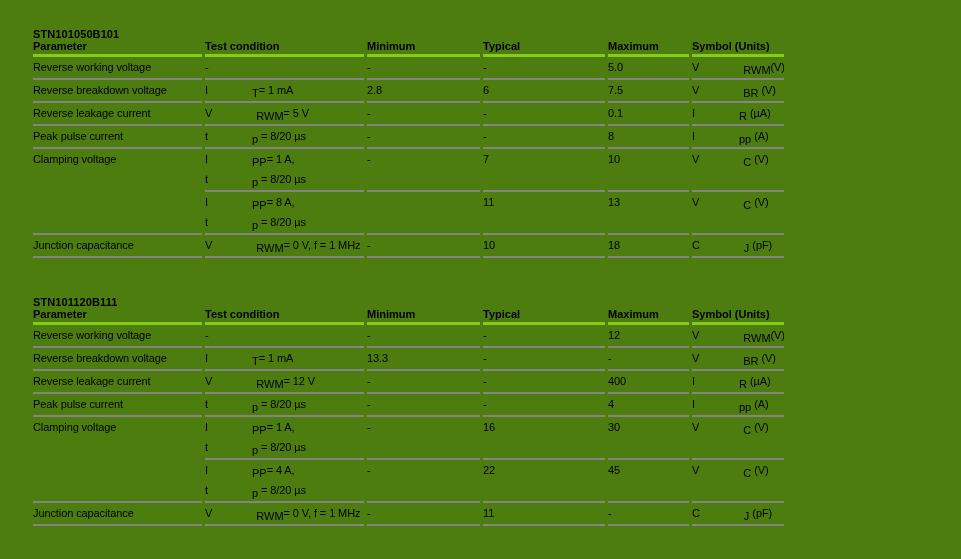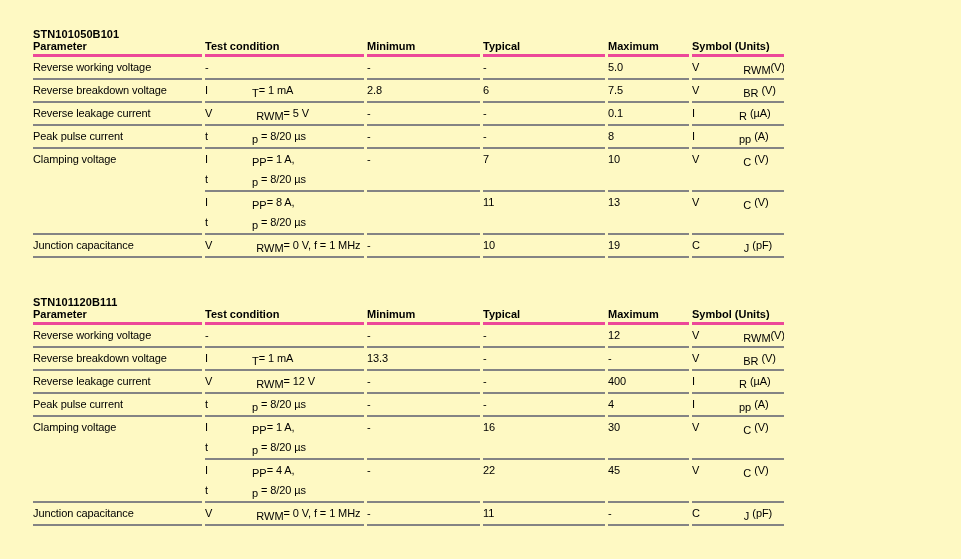--- a/index.html
+++ b/index.html
@@ -4,21 +4,21 @@
 <style>
   html, body {
     margin: 0;
     padding: 0;
     background: #ffffff;
   }
   .page {
     position: relative;
     width: 961px;
     height: 559px;
-    background: #fef9c3;
+    background: #4d7c0f;
     overflow: hidden;
     font-family: "Liberation Sans", sans-serif;
     color: #000000;
     -webkit-font-smoothing: antialiased;
   }
   .table-section {
     position: absolute;
     left: 33px;
     width: 760px;
   }
@@ -37,21 +37,21 @@
     table-layout: fixed;
     width: 757px;
     margin-left: -3px;
   }
   table.spec-table th {
     text-align: left;
     font-size: 11px;
     font-weight: bold;
     line-height: 12px;
     padding: 0 0 2px 0;
-    border-bottom: 3px solid #ec4899;
+    border-bottom: 3px solid #84cc16;
     letter-spacing: 0;
     white-space: nowrap;
     overflow: hidden;
   }
   table.spec-table td {
     font-size: 11px;
     font-weight: normal;
     line-height: 13px;
     padding: 4px 0 4px 0;
     border-bottom: 2px solid #848484;
@@ -159,21 +159,21 @@
             <td>13</td>
             <td>V<sub>C</sub> (V)</td>
           </tr>
           <tr>
             <td>Junction capacitance</td>
             <td>
               <div class="cond-line">V<sub>RWM</sub>= 0 V, f = 1 MHz</div>
             </td>
             <td>-</td>
             <td>10</td>
-            <td>19</td>
+            <td>18</td>
             <td>C<sub>J</sub> (pF)</td>
           </tr>
         </tbody>
     </table>
   </section>
 
   <section class="table-section second">
     <h2 class="table-title">STN101120B111</h2>
     <table class="spec-table">
       <colgroup>

